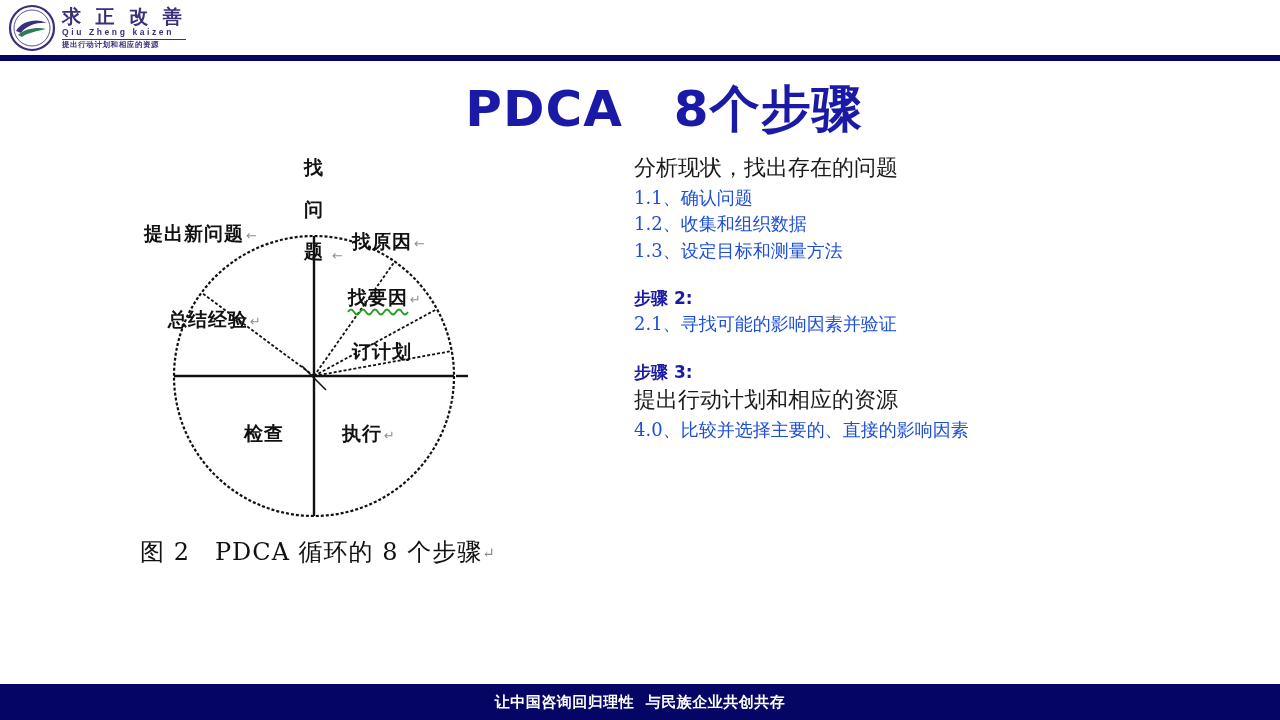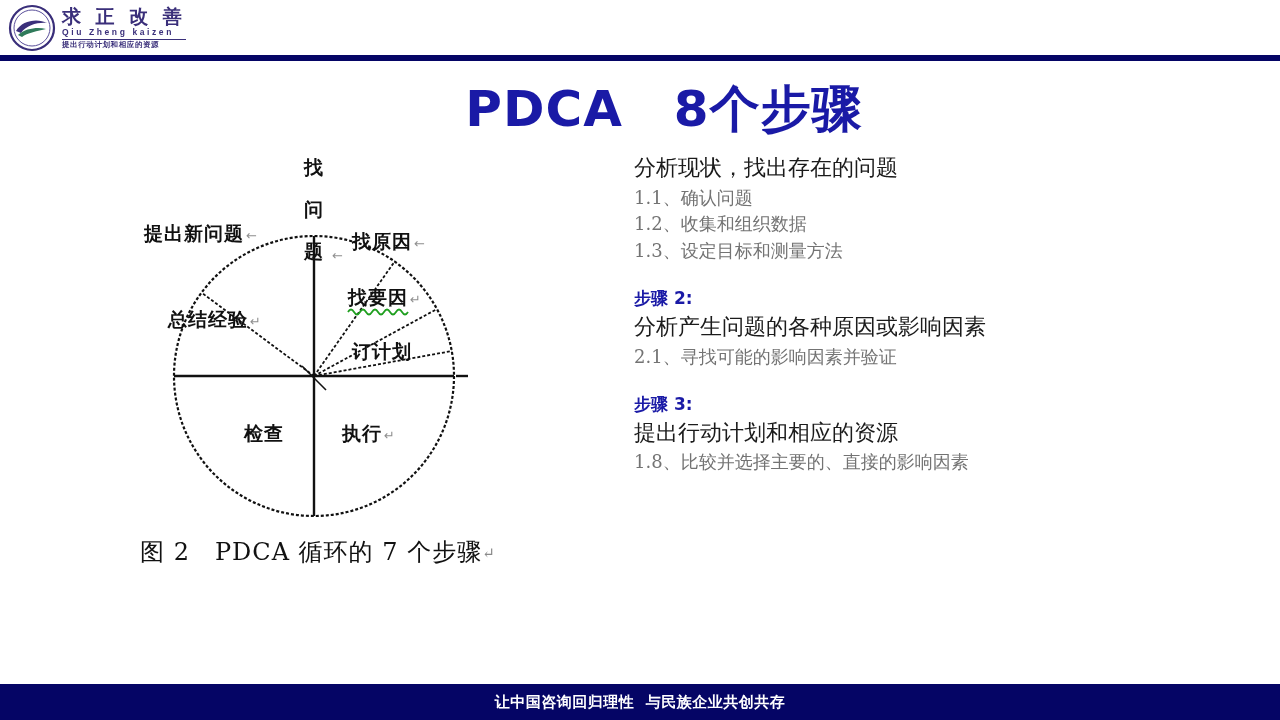--- a/index.html
+++ b/index.html
@@ -132,21 +132,21 @@
     font-family: "DejaVu Sans", "Liberation Sans", sans-serif;
   }
   .step-line {
     color: #1b1b1b;
     font-size: 22px;
     line-height: 1.48;
     font-family: "DejaVu Serif", "Liberation Serif", serif;
     white-space: pre;
   }
   .step-sub {
-    color: #737373;
+    color: #1d4ed8;
     font-size: 18px;
     line-height: 1.48;
     font-family: "DejaVu Serif", "Liberation Serif", serif;
     white-space: pre;
   }
 
   
   .footer-band {
     position: absolute;
     left: 0; top: 684px;
@@ -243,42 +243,41 @@
     <text class="wheel-mark" x="130" y="188">↵</text>
 
     <text class="wheel-label" x="24" y="102">提出新问题</text>
     <text class="wheel-mark" x="126" y="102">←</text>
 
     <text class="wheel-label" x="124" y="302">检查</text>
     <text class="wheel-label" x="222" y="302">执行</text>
     <text class="wheel-mark" x="264" y="302">↵</text>
   </svg>
 
-  <div class="diagram-caption"><span>图 2　PDCA 循环的 7 个步骤</span><span class="pilcrow">↵</span></div>
+  <div class="diagram-caption"><span>图 2　PDCA 循环的 8 个步骤</span><span class="pilcrow">↵</span></div>
 </div>
 
 <div class="steps">
 
   <div class="step-block">
     <div class="step-line">分析现状，找出存在的问题</div>
     <div class="step-sub">1.1、确认问题</div>
     <div class="step-sub">1.2、收集和组织数据</div>
     <div class="step-sub">1.3、设定目标和测量方法</div>
   </div>
 
   <div class="step-block">
     <div class="step-head">步骤 2:</div>
-    <div class="step-line">分析产生问题的各种原因或影响因素</div>
     <div class="step-sub">2.1、寻找可能的影响因素并验证</div>
   </div>
 
   <div class="step-block">
     <div class="step-head">步骤 3:</div>
     <div class="step-line">提出行动计划和相应的资源</div>
-    <div class="step-sub">1.8、比较并选择主要的、直接的影响因素</div>
+    <div class="step-sub">4.0、比较并选择主要的、直接的影响因素</div>
   </div>
 
 
 </div>
 
 <div class="footer-band">
   <div class="footer-text">让中国咨询回归理性  与民族企业共创共存</div>
 </div>
 
 </body></html>

